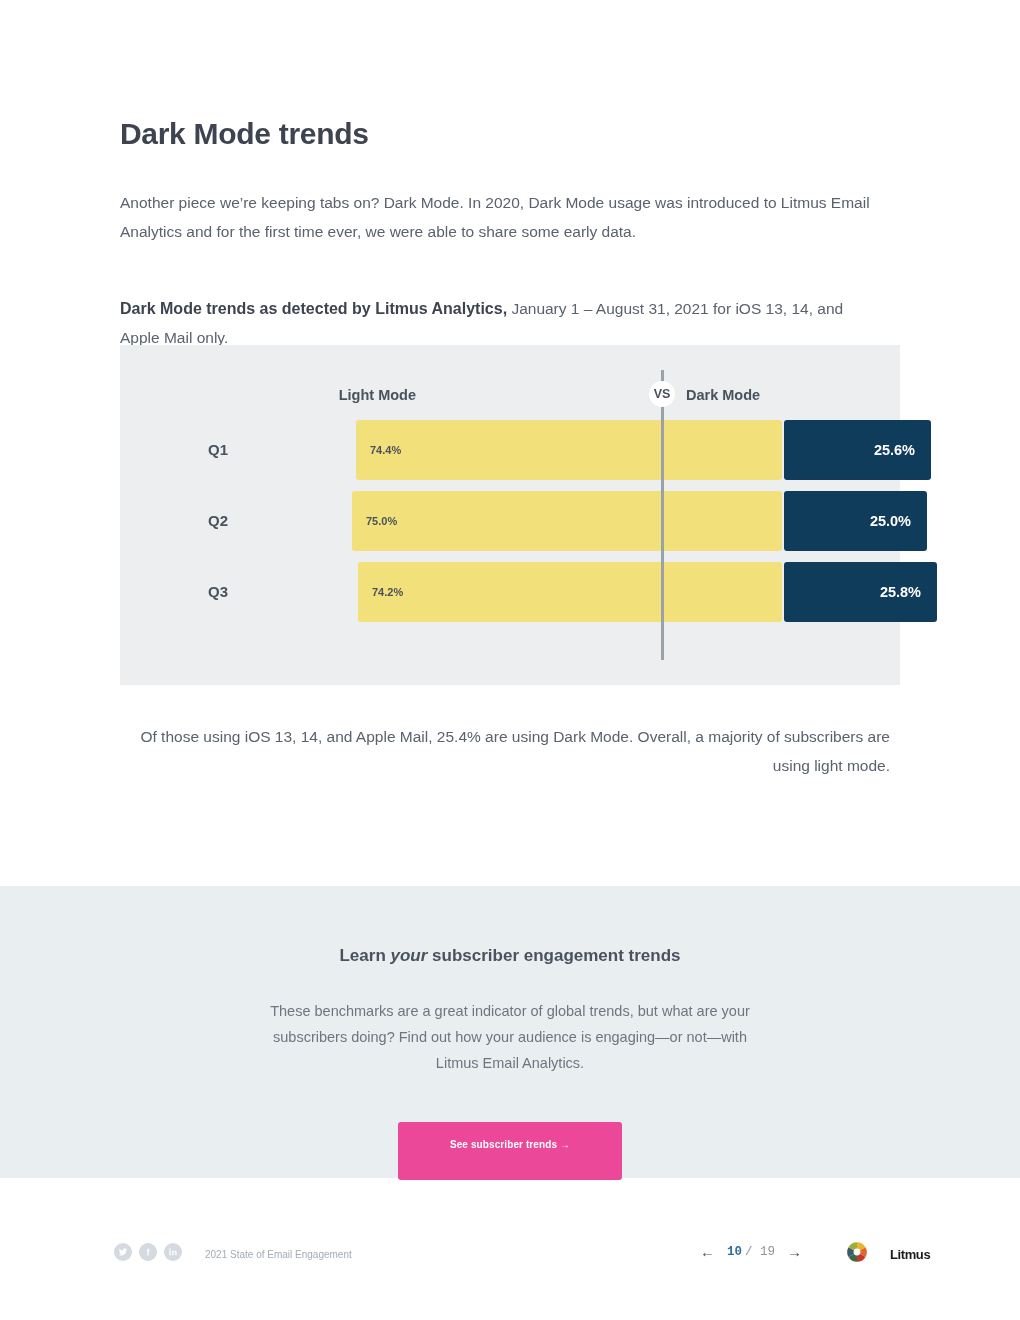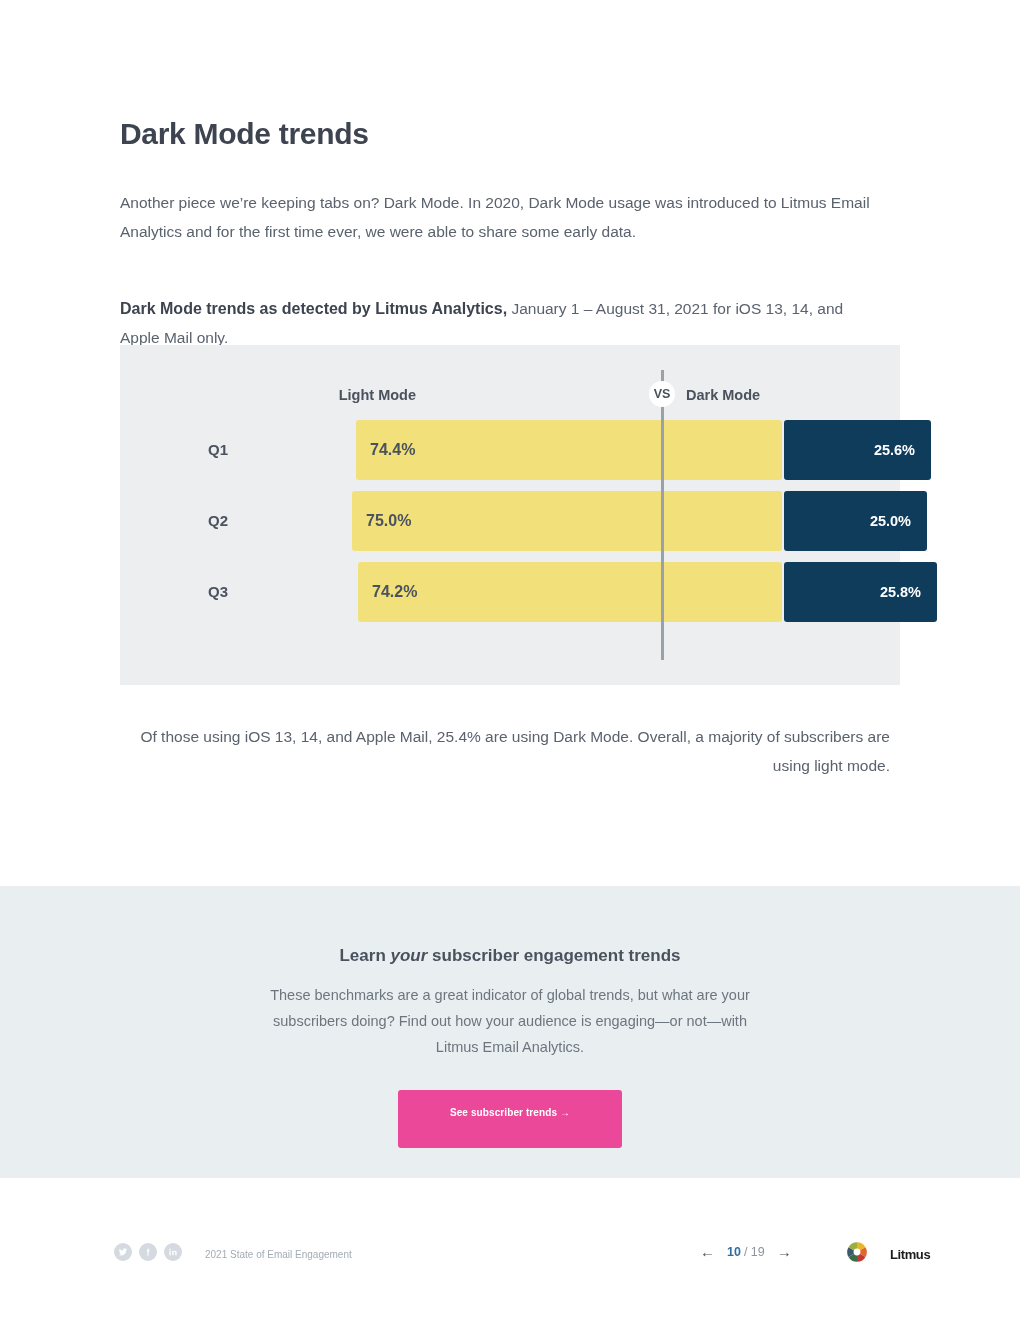--- a/index.html
+++ b/index.html
@@ -162,21 +162,21 @@
     background: #103c5c;
     border-radius: 3px;
     z-index: 1;
   }
   .val-light {
     position: absolute;
     left: 14px;
     top: 0;
     height: 60px;
     line-height: 60px;
-    font-size: 16px;
+    font-size: 11px;
     font-weight: bold;
     color: #4a525e;
   }
   .val-dark {
     position: absolute;
     right: 16px;
     top: 0;
     height: 60px;
     line-height: 60px;
     font-size: 14.5px;
@@ -210,21 +210,21 @@
     margin: 0;
     padding-top: 60px;
     font-size: 17px;
     font-weight: bold;
     color: #4a525e;
   }
   .cta-title .ital {
     font-style: italic;
   }
   .cta-body {
-    margin: 0 auto;
+    margin: 16px auto;
     padding-top: 16px;
     width: 520px;
     font-size: 14.5px;
     line-height: 26px;
     color: #6d757f;
   }
   .cta-button {
     display: inline-block;
     margin-top: 30px;
     width: 224px;
@@ -293,21 +293,21 @@
   .pager-num {
     color: #2f6ea3;
     font-weight: bold;
     font-size: 12.5px;
   }
   .pager-total {
     color: #8c949e;
     font-size: 12.5px;
     margin-left: 3px;
   }
-  .pager-group { display: flex; align-items: flex-start; }
+  .pager-group { display: flex; align-items: flex-start; font-family: Liberation Mono, monospace; }
 
   .brand {
     position: absolute;
     left: 845px;
     top: 0;
     display: flex;
     align-items: center;
     gap: 21px;
     cursor: pointer;
   }

